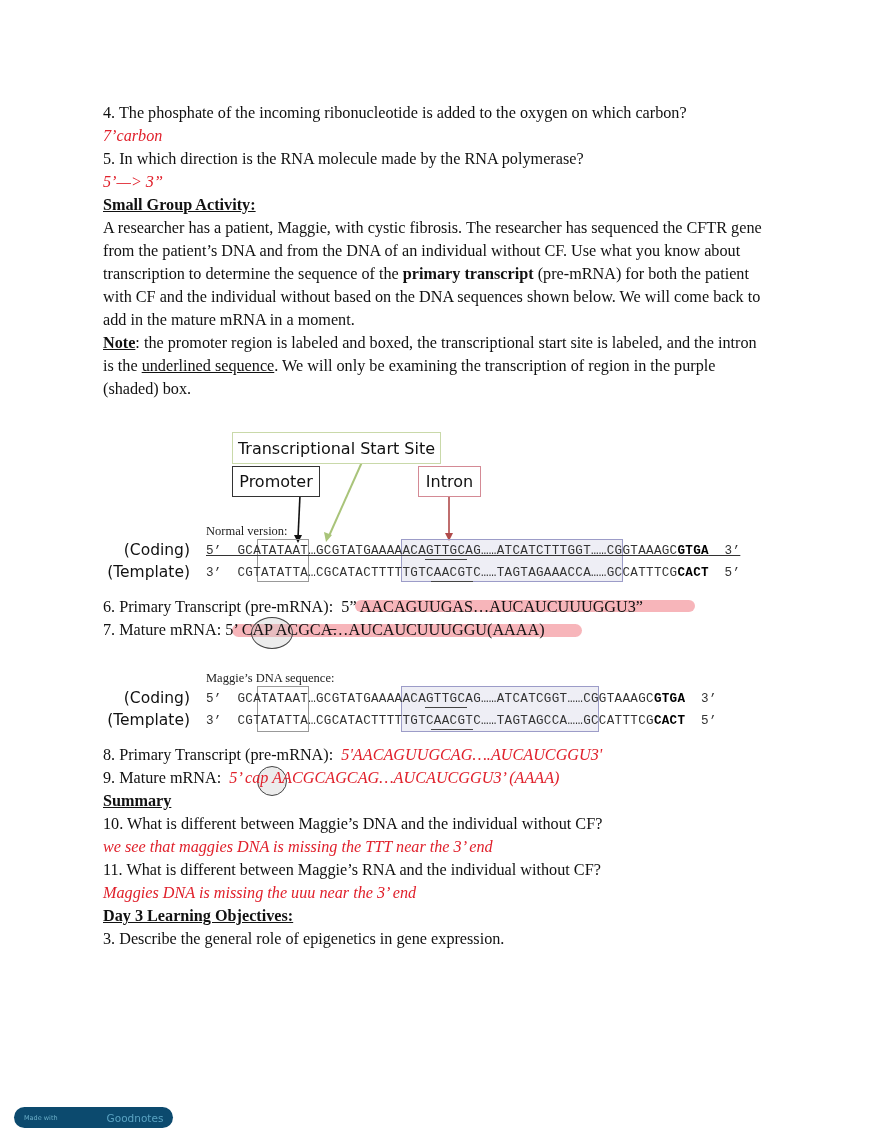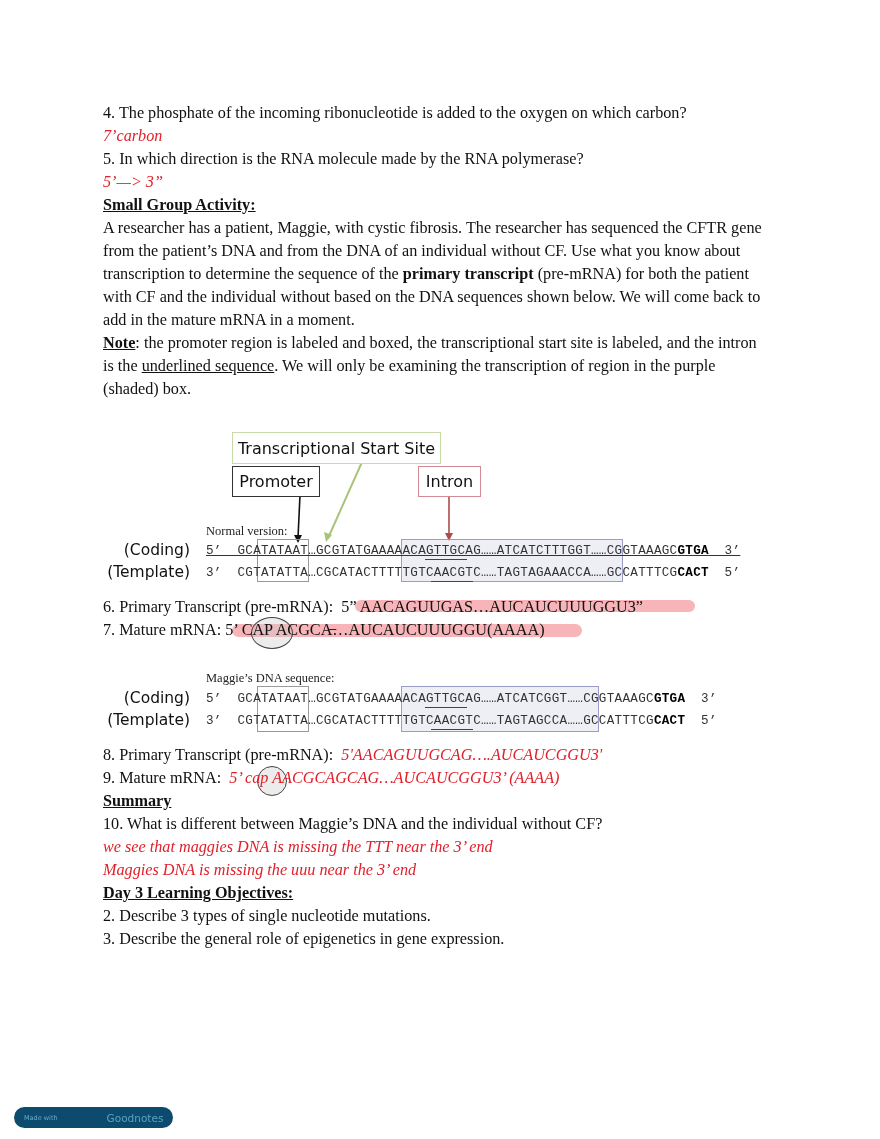--- a/index.html
+++ b/index.html
@@ -102,22 +102,22 @@
 </div>
 <div style="position:absolute; left:103px; top:767px; font-size:16.2px; line-height:23px; white-space:nowrap;">
   <span>9. Mature mRNA:</span>&nbsp;
   <span class="red">5’ cap AACGCAGCAG…AUCAUCGGU3’ (AAAA)</span>
 </div>
 
 <div style="position:absolute; left:103px; top:790px; font-size:16.2px; line-height:23px;">
   <div class="line heading">Summary</div>
   <div class="line">10. What is different between Maggie’s DNA and the individual without CF?</div>
   <div class="line red">we see that maggies DNA is missing the TTT near the 3’ end</div>
+  <div class="line">11. What is different between Maggie’s RNA and the individual without CF?</div>
   <div class="line red">Maggies DNA is missing the uuu near the 3’ end</div>
   <div class="line heading">Day 3 Learning Objectives:</div>
-  <div class="line">2. Describe 3 types of single nucleotide mutations.</div>
   <div class="line">3. Describe the general role of epigenetics in gene expression.</div>
 </div>
 
 <div class="badge">
   <span class="small">Made with</span>
   <span class="big">Goodnotes</span>
 </div>
 
 </body></html>

